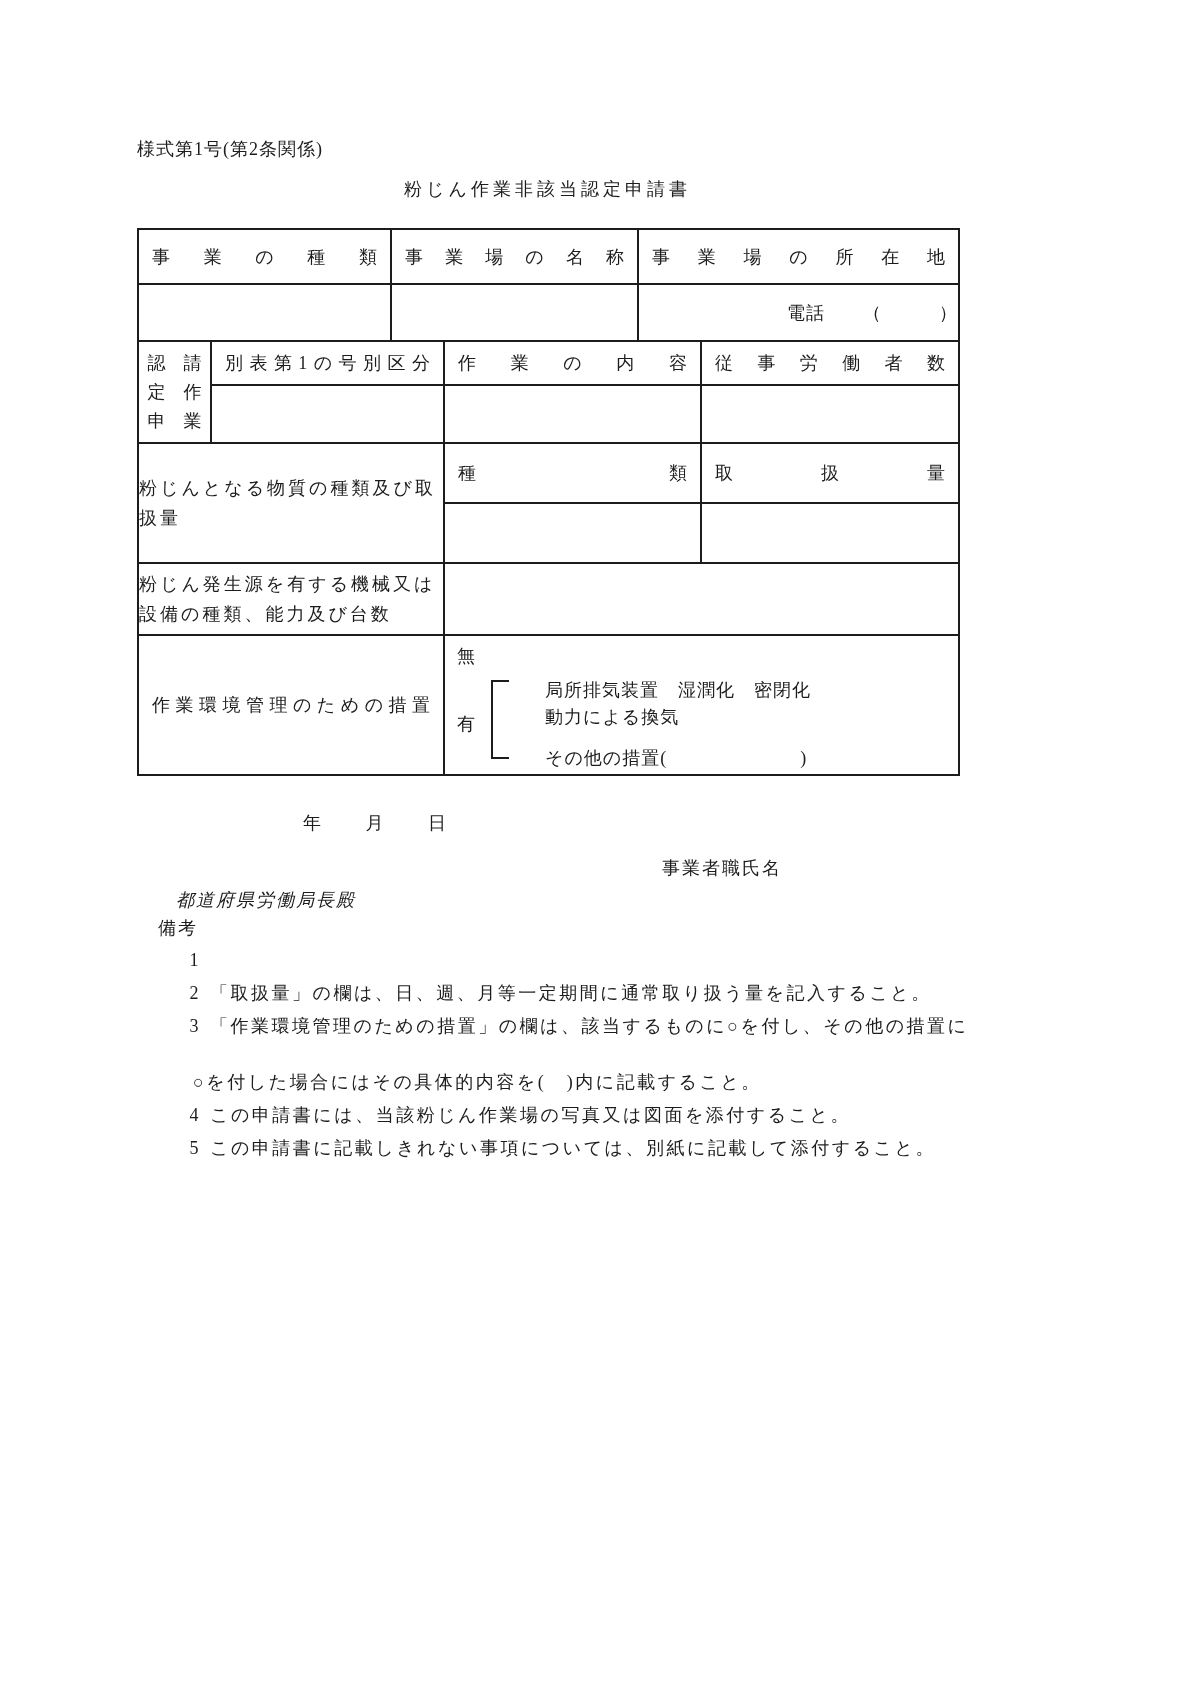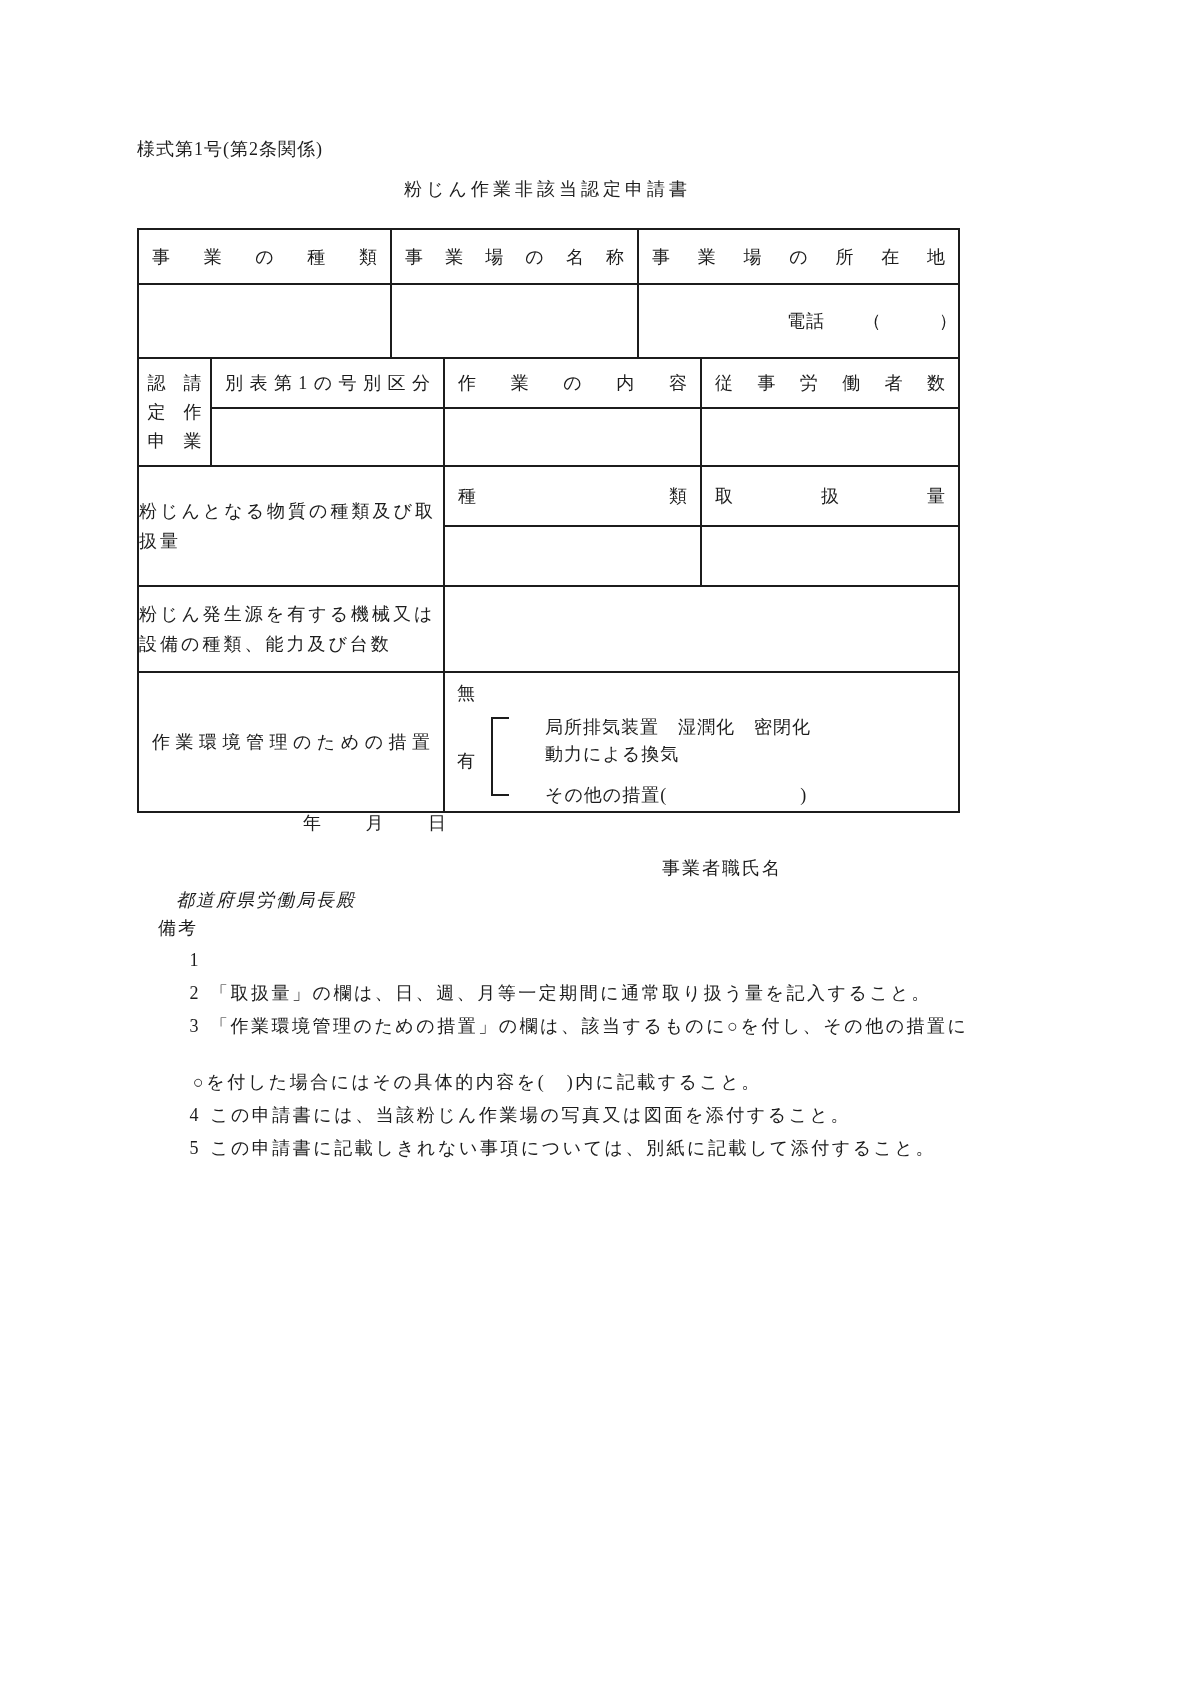--- a/index.html
+++ b/index.html
@@ -13,22 +13,22 @@
 
   .form-number { left:137px; top:137px; letter-spacing:1px; }
   .doc-title   { left:137px; top:177px; width:821px; text-align:center; letter-spacing:4px; }
 
   table.app {
     position:absolute; left:137px; top:228px; width:821px;
     border-collapse:collapse; table-layout:fixed;
   }
   table.app td { border:2px solid #1c1c1c; padding:0; vertical-align:middle; }
 
-  tr.r1{height:55px;} tr.r2{height:74px;margin-top:16px;} tr.r3{height:50px;} tr.r4{height:58px;}
-  tr.r5{height:60px;} tr.r6{height:60px;} tr.r7{height:86px;} tr.r8{height:140px;}
+  tr.r1{height:55px;} tr.r2{height:57px;margin-top:16px;} tr.r3{height:44px;} tr.r4{height:58px;}
+  tr.r5{height:60px;} tr.r6{height:60px;} tr.r7{height:72px;} tr.r8{height:140px;}
 
   .spread { display:flex; justify-content:space-between; align-items:center; height:100%; padding:0 13px; }
 
   .cert-label { white-space:pre-line; text-align:center; line-height:29px; }
   .left-label { padding:6px 10px; line-height:30px; letter-spacing:3px; }
 
   .phone-cell { vertical-align:bottom; text-align:right; padding:0 62px 9px 0; letter-spacing:1px; }
 
   .measures-cell { position:relative; }
   .measures-cell > div, .measures-cell > span { position:absolute; }

